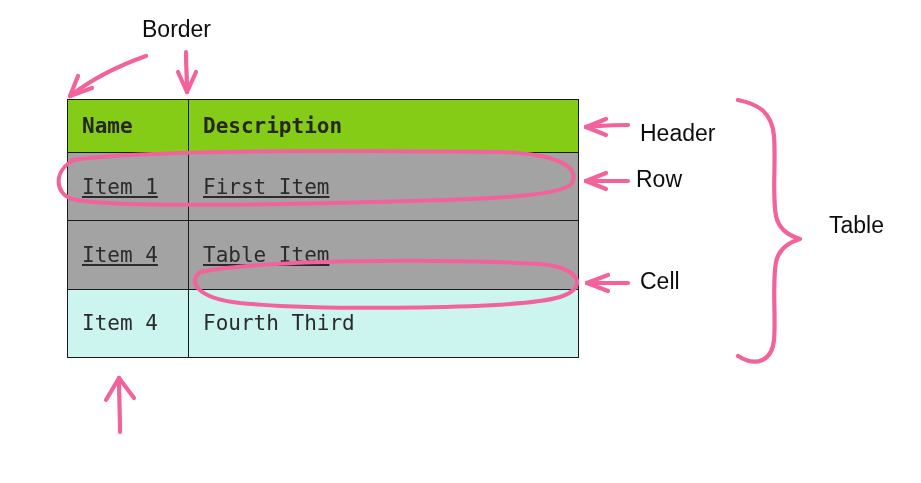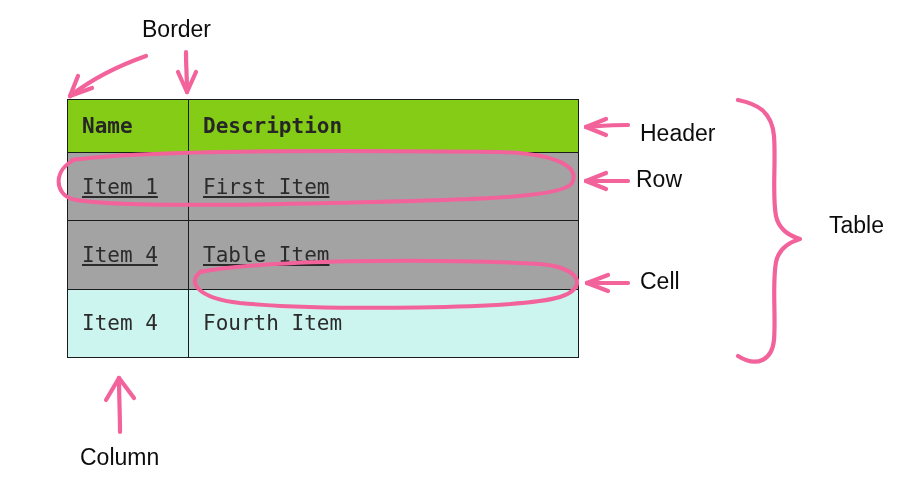--- a/index.html
+++ b/index.html
@@ -112,21 +112,21 @@
         <tr class="odd">
           <td>Item 1</td>
           <td>First Item</td>
         </tr>
         <tr class="odd">
           <td>Item 4</td>
           <td>Table Item</td>
         </tr>
         <tr class="even">
           <td>Item 4</td>
-          <td>Fourth Item</td>
+          <td>Fourth Third</td>
         </tr>
       </tbody>
     </table>
   </div>
 
   <svg id="ink" viewBox="0 0 921 483">
 
     <g>
       <path d="M146 56 C 126 63, 96 76, 70 96" stroke="#f2639c" stroke-width="4.2"></path>
       <path d="M70 96 L 92 88" stroke="#f2639c" stroke-width="4.2"></path>
@@ -189,15 +189,14 @@
       <path d="M119 378 L 106 400" stroke="#f2639c" stroke-width="4.2"></path>
       <path d="M119 378 L 134 398" stroke="#f2639c" stroke-width="4.2"></path>
     </g>
   </svg>
 
   <div class="anno-label" id="label-border">Border</div>
   <div class="anno-label" id="label-header">Header</div>
   <div class="anno-label" id="label-row">Row</div>
   <div class="anno-label" id="label-cell">Cell</div>
   <div class="anno-label" id="label-table">Table</div>
-  <div class="anno-label" id="label-column">Column</div>
 
 </div>
 
 </body></html>

